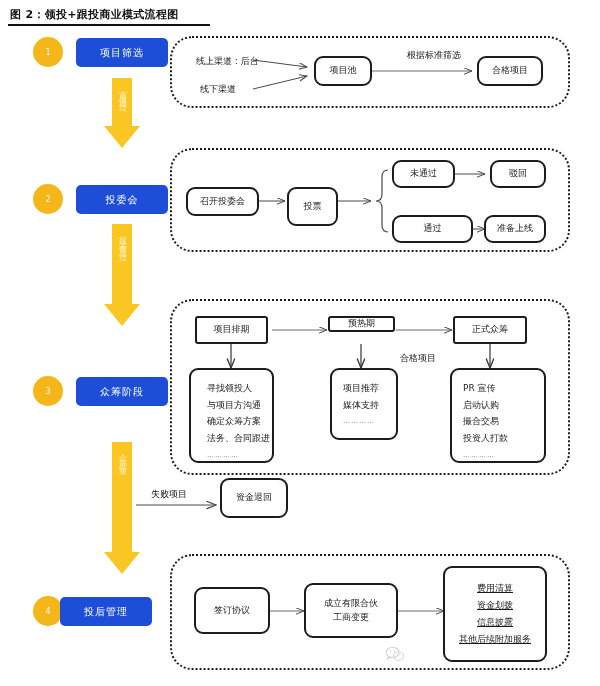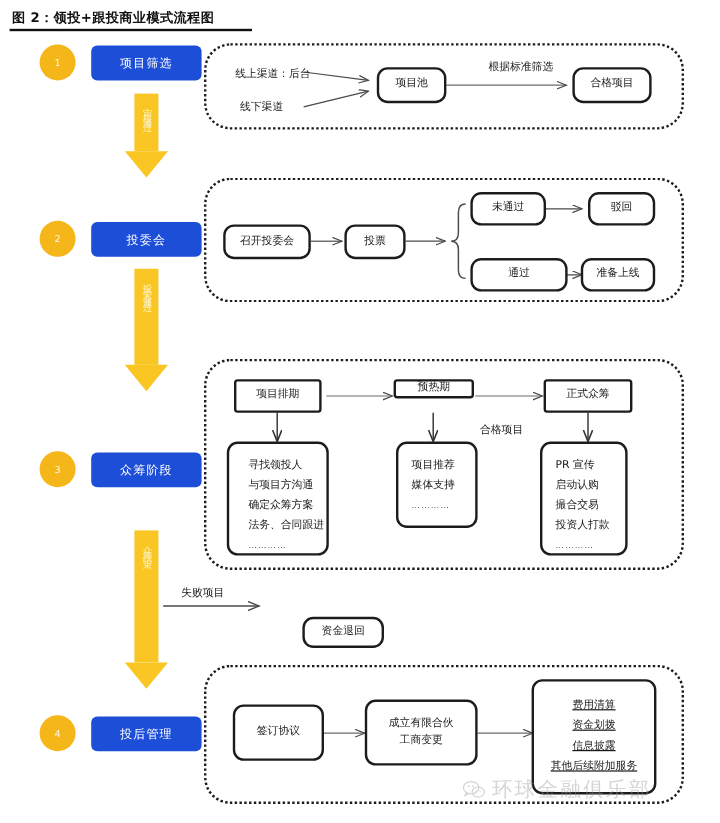--- a/index.html
+++ b/index.html
@@ -172,21 +172,21 @@
 
   <div class="big-arrow" style="left:104px; top:224px; height:102px;">
     <div class="shaft" style="height:80px;">
       <span class="vtext">投委会通过</span>
     </div>
     <div class="head" style="top:80px;"></div>
   </div>
 
   <div class="dash-box" style="left:170px; top:148px; width:400px; height:104px;"></div>
   <div class="node" style="left:186px; top:187px; width:73px; height:29px;">召开投委会</div>
-  <div class="node" style="left:287px; top:187px; width:51px; height:29px;">投票</div>
+  <div class="node" style="left:287px; top:187px; width:51px; height:39px;">投票</div>
   <div class="node" style="left:392px; top:160px; width:63px; height:28px;">未通过</div>
   <div class="node" style="left:490px; top:160px; width:56px; height:28px;">驳回</div>
   <div class="node" style="left:392px; top:215px; width:81px; height:28px;">通过</div>
   <div class="node" style="left:484px; top:215px; width:62px; height:28px;">准备上线</div>
 
   <div class="stage-circle" style="left:33px; top:376px;">3</div>
   <div class="stage-btn" style="left:76px; top:377px;">众筹阶段</div>
 
   <div class="big-arrow" style="left:104px; top:442px; height:132px;">
     <div class="shaft" style="height:110px;">
@@ -210,33 +210,33 @@
     <span class="li">法务、合同跟进</span>
     <span class="dots">…………</span>
   </div>
 
   <div class="node list" style="left:330px; top:368px; width:68px; height:72px;">
     <span class="li">项目推荐</span>
     <span class="li">媒体支持</span>
     <span class="dots">…………</span>
   </div>
 
-  <div class="node list" style="left:450px; top:368px; width:73px; height:95px;">
+  <div class="node list" style="left:450px; top:368px; width:96px; height:95px;">
     <span class="li">PR 宣传</span>
     <span class="li">启动认购</span>
     <span class="li">撮合交易</span>
     <span class="li">投资人打款</span>
     <span class="dots">…………</span>
   </div>
 
   <div class="lbl" style="left:151px; top:488px;">失败项目</div>
-  <div class="node" style="left:220px; top:514px; width:68px; height:26px;margin-left:32px;">资金退回</div>
+  <div class="node" style="left:220px; top:478px; width:68px; height:40px;">资金退回</div>
 
   <div class="stage-circle" style="left:33px; top:596px;">4</div>
-  <div class="stage-btn" style="left:76px; top:597px;">投后管理</div>
+  <div class="stage-btn" style="left:60px; top:597px;">投后管理</div>
 
   <div class="dash-box" style="left:170px; top:554px; width:400px; height:116px;"></div>
 
   <div class="node" style="left:194px; top:587px; width:76px; height:47px;">签订协议</div>
 
   <div class="node" style="left:304px; top:583px; width:94px; height:55px;">
     <span>成立有限合伙</span>
     <span>工商变更</span>
   </div>
 
@@ -250,16 +250,15 @@
   <div class="watermark">
     <svg class="wm-icon" viewBox="0 0 24 20">
       <ellipse cx="9" cy="8" rx="8" ry="6.4" fill="none" stroke="#9a9a9a" stroke-width="1.3"></ellipse>
       <circle cx="6.4" cy="6.4" r="1" fill="#9a9a9a"></circle>
       <circle cx="11" cy="6.4" r="1" fill="#9a9a9a"></circle>
       <path d="M4,13.2 L2.4,16.2 L5.8,14.4" fill="none" stroke="#9a9a9a" stroke-width="1.3"></path>
       <ellipse cx="16.4" cy="12.6" rx="6.4" ry="5.2" fill="none" stroke="#9a9a9a" stroke-width="1.3"></ellipse>
       <circle cx="14.4" cy="11.4" r="0.85" fill="#9a9a9a"></circle>
       <circle cx="18.4" cy="11.4" r="0.85" fill="#9a9a9a"></circle>
     </svg>
-    <span class="wm-text">环球金融俱乐部</span>
   </div>
 
 </div>
 
 </body></html>

